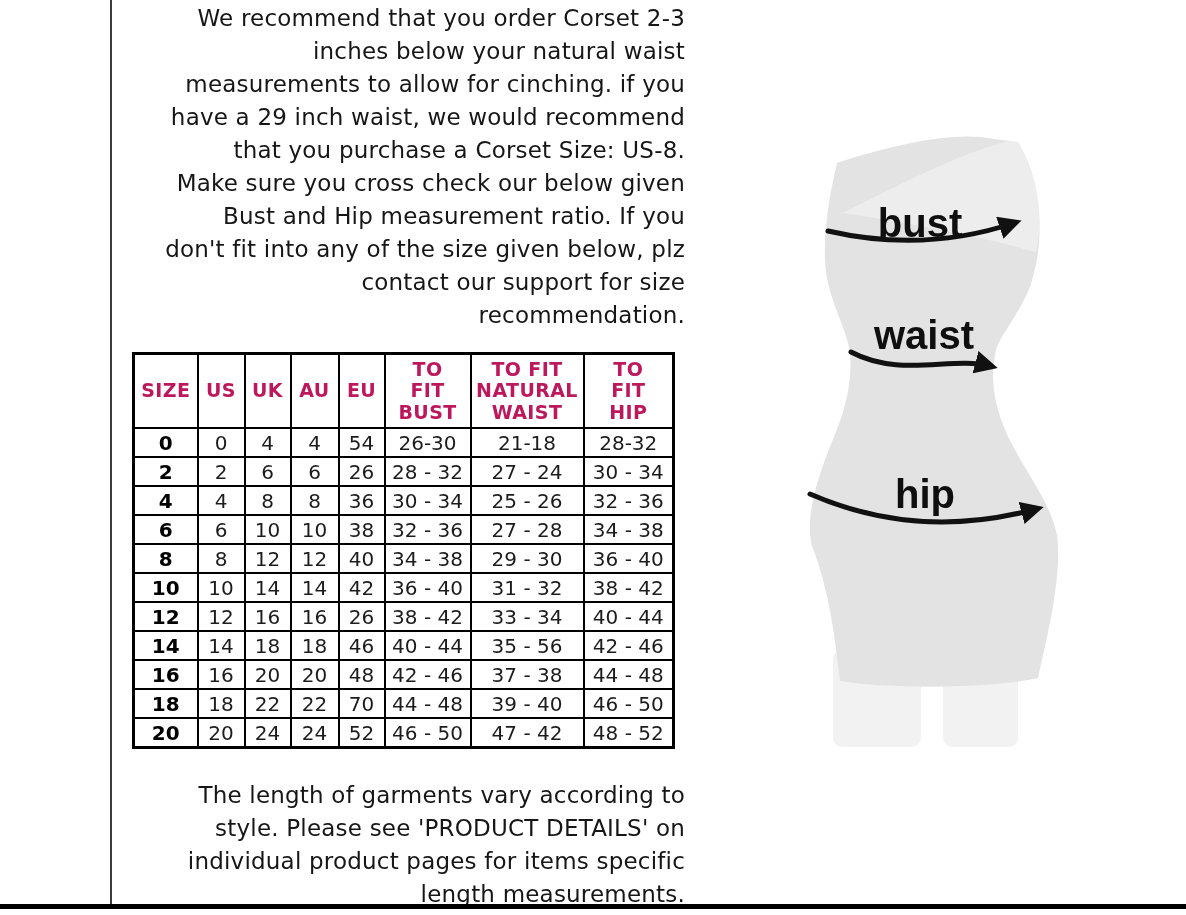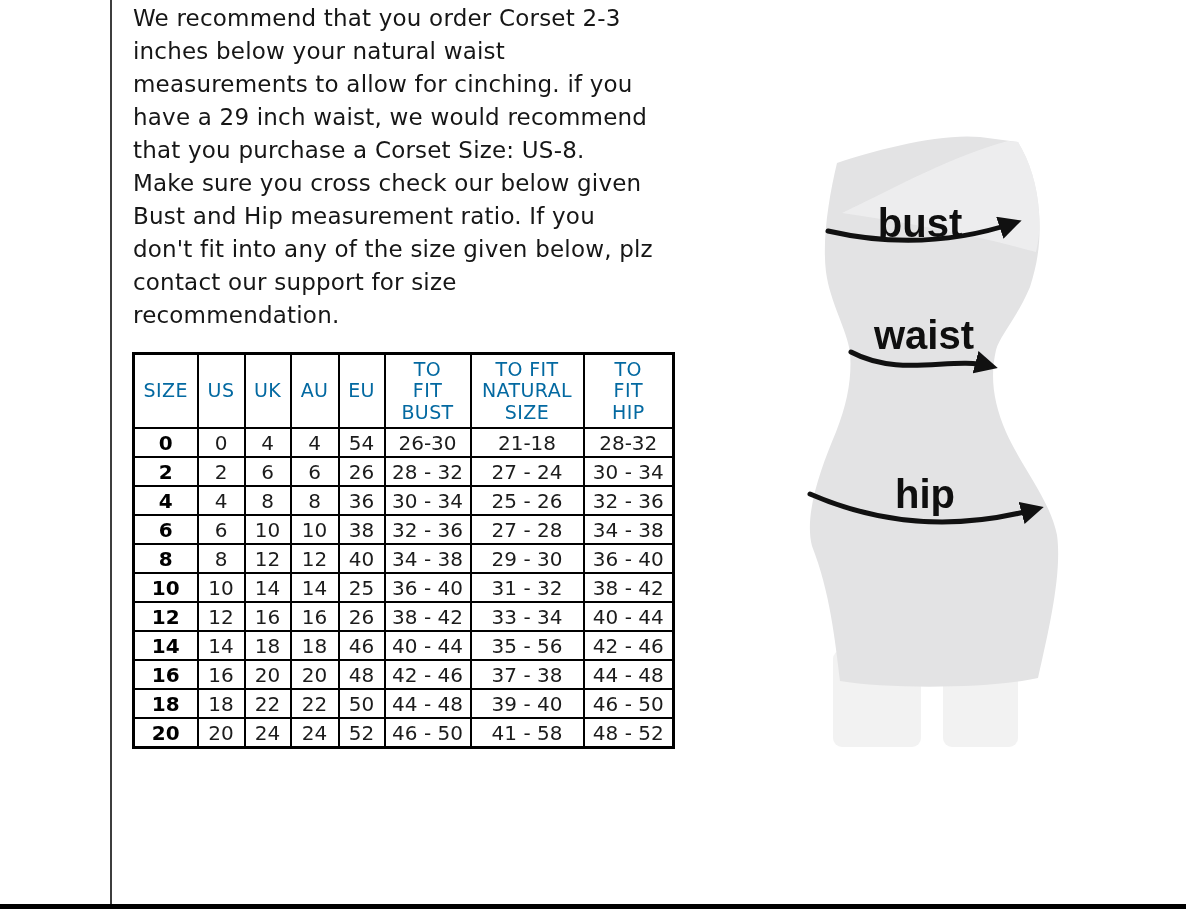--- a/index.html
+++ b/index.html
@@ -17,37 +17,37 @@
     width: 2px; height: 905px; background: #3d3d3d;
   }
   .bottom-bar {
     position: absolute; left: 0; top: 904px;
     width: 1186px; height: 5px; background: #000;
   }
 
   .para {
     position: absolute; left: 133px; width: 552px;
     font-size: 23px; line-height: 33px; letter-spacing: 0.2px;
-    white-space: pre-line; color: #161616;
+    white-space: pre-line; color: #161616; text-align: right;
   }
   .intro { top: 2px; }
   .footer { top: 779px; }
 
   table.size {
     position: absolute; left: 132px; top: 352px;
     width: 540px; border-collapse: collapse; table-layout: fixed;
     border: 3px solid #000;
   }
   table.size th, table.size td {
     border: 2px solid #000; text-align: center; vertical-align: middle; padding: 0;
     font-family: "DejaVu Sans", "Liberation Sans", sans-serif;
   }
   table.size th {
     height: 72px; font-size: 19px; line-height: 21.5px;
-    font-weight: normal; white-space: pre-line; letter-spacing: 0.4px; color: #0369a1;
+    font-weight: bold; white-space: pre-line; letter-spacing: 0.4px; color: #be185d;
   }
   table.size td { height: 27px; font-size: 20px; color: #1c1c1c; }
   table.size td:first-child { font-weight: bold; color: #000; }
 
   .figure { position: absolute; left: 700px; top: 0; width: 486px; height: 915px; }
   .figure text {
     font-family: "Liberation Sans", "DejaVu Sans", sans-serif;
     font-weight: bold; fill: #0f0f0f;
   }
 </style>
@@ -85,21 +85,21 @@
           <th>SIZE</th>
           <th>US</th>
           <th>UK</th>
           <th>AU</th>
           <th>EU</th>
           <th>TO
 FIT
 BUST</th>
           <th>TO FIT
 NATURAL
-SIZE</th>
+WAIST</th>
           <th>TO
 FIT
 HIP</th>
         </tr>
     </thead>
     <tbody>
         <tr>
           <td>0</td>
           <td>0</td>
           <td>4</td>
@@ -147,21 +147,21 @@
           <td>40</td>
           <td>34 - 38</td>
           <td>29 - 30</td>
           <td>36 - 40</td>
         </tr>
         <tr>
           <td>10</td>
           <td>10</td>
           <td>14</td>
           <td>14</td>
-          <td>25</td>
+          <td>42</td>
           <td>36 - 40</td>
           <td>31 - 32</td>
           <td>38 - 42</td>
         </tr>
         <tr>
           <td>12</td>
           <td>12</td>
           <td>16</td>
           <td>16</td>
           <td>26</td>
@@ -187,38 +187,42 @@
           <td>48</td>
           <td>42 - 46</td>
           <td>37 - 38</td>
           <td>44 - 48</td>
         </tr>
         <tr>
           <td>18</td>
           <td>18</td>
           <td>22</td>
           <td>22</td>
-          <td>50</td>
+          <td>70</td>
           <td>44 - 48</td>
           <td>39 - 40</td>
           <td>46 - 50</td>
         </tr>
         <tr>
           <td>20</td>
           <td>20</td>
           <td>24</td>
           <td>24</td>
           <td>52</td>
           <td>46 - 50</td>
-          <td>41 - 58</td>
+          <td>47 - 42</td>
           <td>48 - 52</td>
         </tr>
       </tbody>
   </table>
 
+  <div class="para footer">The length of garments vary according to
+style. Please see 'PRODUCT DETAILS'  on
+individual product pages for items specific
+length measurements.</div>
 
   <svg class="figure" viewBox="0 0 486 915" xmlns="http://www.w3.org/2000/svg">
     <defs>
       <marker id="ah" viewBox="0 0 10 10" refX="6.5" refY="5" markerWidth="4.6" markerHeight="4.6" orient="auto-start-reverse">
         <path d="M0 0 L10 5 L0 10 Z" fill="#111111"></path>
       </marker>
     </defs>
 
     <rect x="133" y="650" width="88" height="97" rx="9" fill="#f2f2f2"></rect>
     <rect x="243" y="650" width="75" height="97" rx="9" fill="#f2f2f2"></rect>

